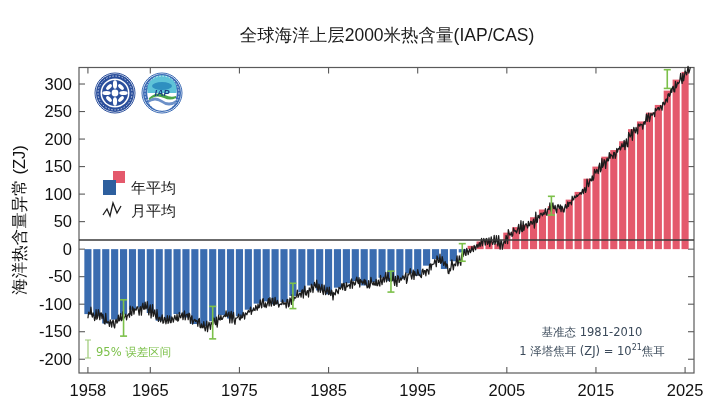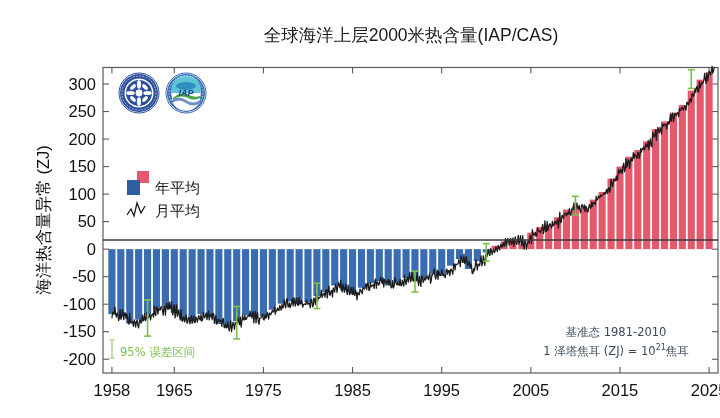--- a/index.html
+++ b/index.html
@@ -1,21 +1,21 @@
 <!DOCTYPE html>
 <html><head>
 <meta charset="utf-8">
 <style>
   html,body{margin:0;padding:0;}
   body{
     width:720px;height:418px;background:#ffffff;
     font-family:"Liberation Sans","DejaVu Sans",sans-serif;
     overflow:hidden;position:relative;
   }
-  #chart-root{position:absolute;inset:0;margin-left:24px;}
+  #chart-root{position:absolute;inset:0;}
   svg{display:block;}
   .ttl{font-size:17.5px;fill:#1a1a1a;font-family:"Liberation Sans","DejaVu Sans",sans-serif;}
   .tick-lbl{font-size:16.5px;fill:#111;font-family:"Liberation Sans","DejaVu Sans",sans-serif;}
   .ax-title{font-size:16.5px;fill:#111;font-family:"Liberation Sans","DejaVu Sans",sans-serif;}
   .legend-lbl{font-size:15px;fill:#1a1a1a;font-family:"DejaVu Sans","Liberation Sans",sans-serif;}
   .note-lbl{font-size:11.5px;fill:#3b4a5a;font-family:"DejaVu Sans","Liberation Sans",sans-serif;}
   .err-lbl{font-size:11.5px;fill:#7cc04a;font-family:"DejaVu Sans","Liberation Sans",sans-serif;}
   .logo-txt{font-size:7px;font-family:"Liberation Sans",sans-serif;font-weight:bold;}
 </style>
 </head>

